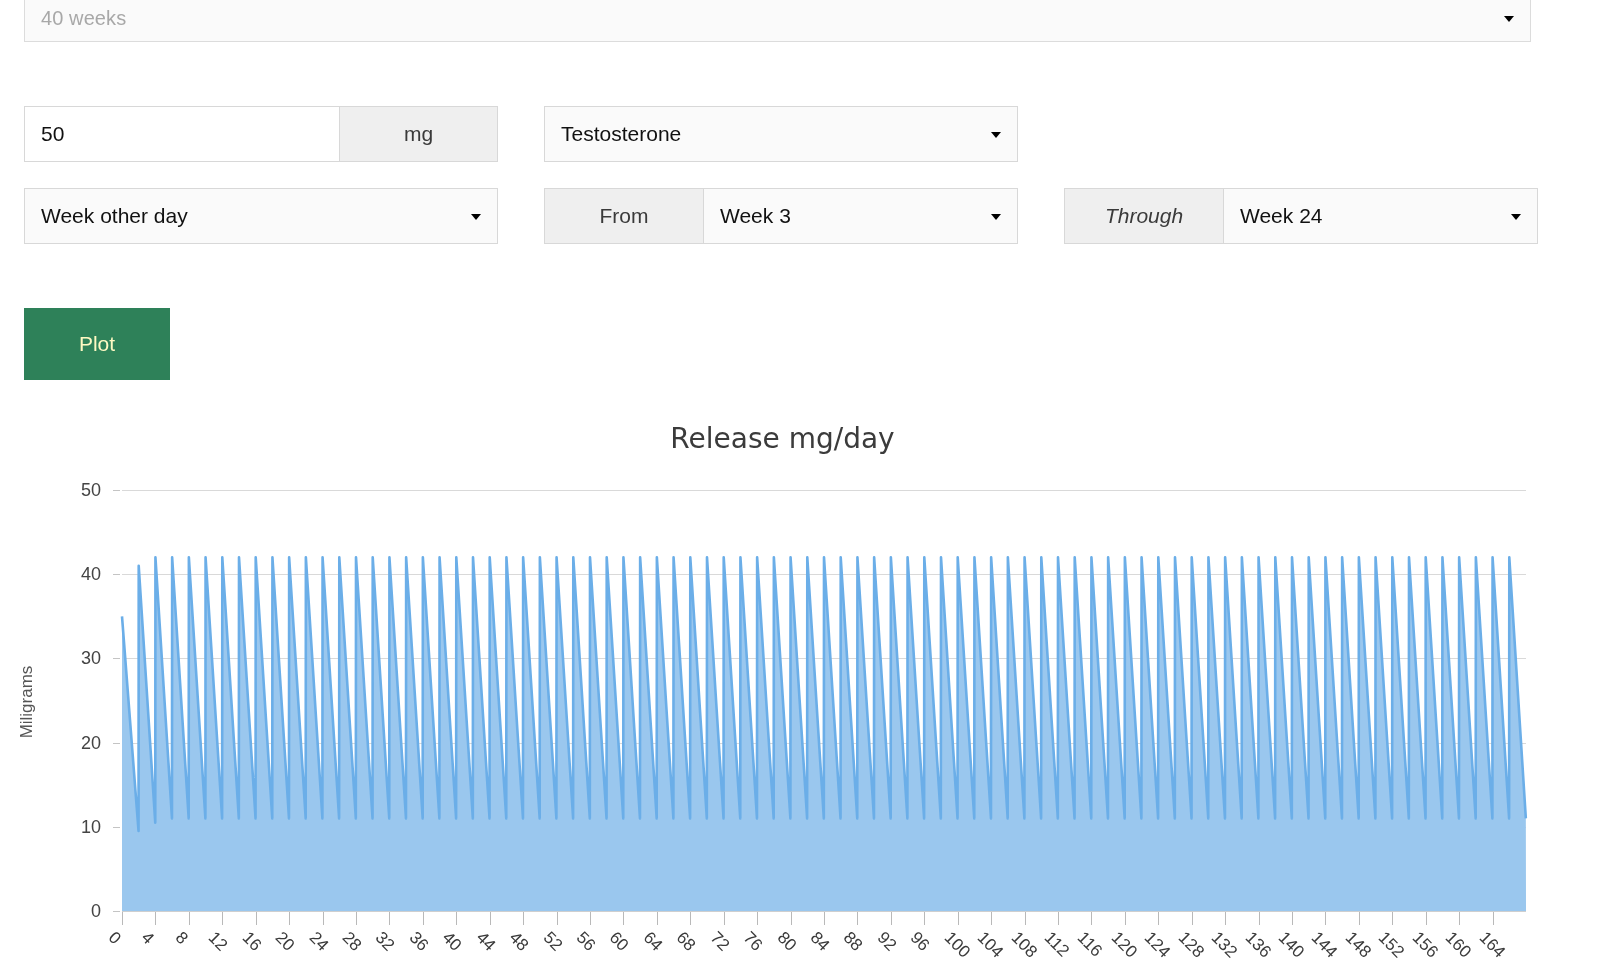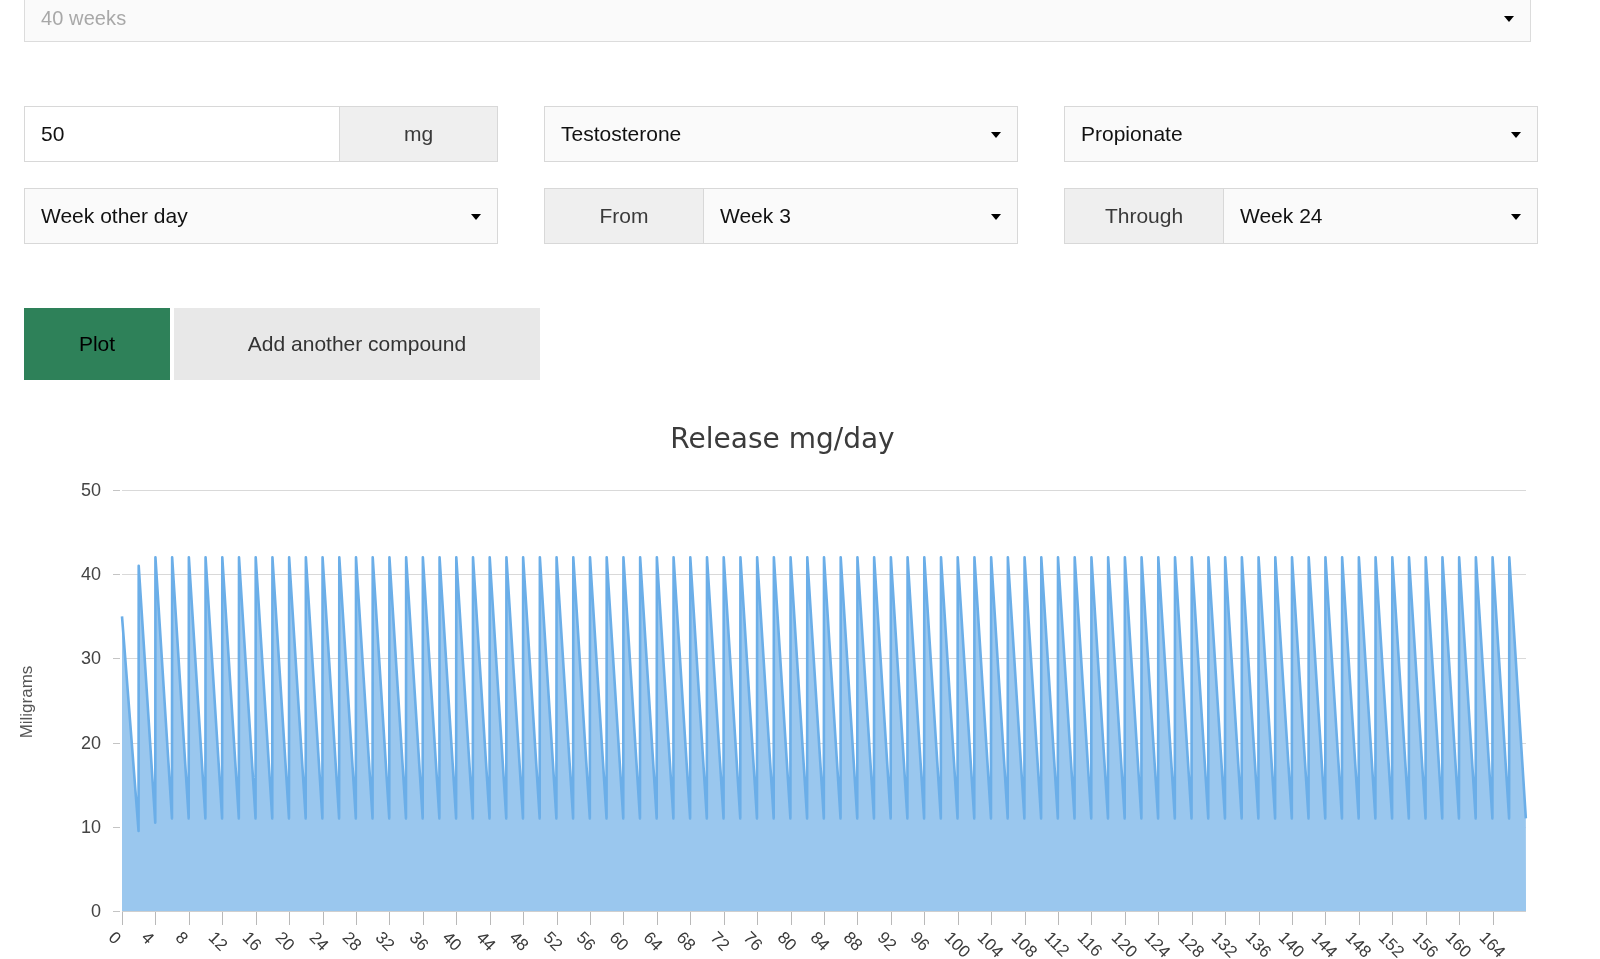--- a/index.html
+++ b/index.html
@@ -68,32 +68,32 @@
 
   
   #dose-input   { left: 24px;   top: 106px; width: 316px; }
   #dose-unit    { left: 339px;  top: 106px; width: 159px; }
   #compound-sel { left: 544px;  top: 106px; width: 474px; }
   #ester-sel    { left: 1064px; top: 106px; width: 474px; }
   
   #freq-sel     { left: 24px;   top: 188px; width: 474px; }
   #from-addon   { left: 544px;  top: 188px; width: 160px; }
   #fromweek-sel { left: 703px;  top: 188px; width: 315px; }
-  #through-addon{ left: 1064px; top: 188px; width: 160px; }
+  #through-addon{ left: 1064px; top: 188px; width: 160px; font-style: italic; }
   #thruweek-sel { left: 1223px; top: 188px; width: 315px; }
 
   
   .btn {
     position: absolute; height: 72px;
     display: flex; align-items: center; justify-content: center;
     font-size: 21px; cursor: pointer; border: none;
   }
   #plot-button {
     left: 24px; top: 308px; width: 146px;
-    background: #2e8159; color: #000000;
+    background: #2e8159; color: #fef9c3;
   }
   #add-compound-button {
     left: 174px; top: 308px; width: 366px;
     background: #e8e8e8; color: #333333;
   }
 
   
   .chart { position: absolute; left: 0; top: 400px; width: 1600px; height: 559px; }
   .chart-title {
     position: absolute; left: 0; top: 22px; width: 1565px;
@@ -145,26 +145,20 @@
     <span>mg</span>
   </div>
 
   <div class="sel" id="compound-sel">
     <div class="inner">
       <span>Testosterone</span>
       <span class="caret"></span>
     </div>
   </div>
 
-  <div class="sel" id="ester-sel">
-    <div class="inner">
-      <span>Propionate</span>
-      <span class="caret"></span>
-    </div>
-  </div>
 
   <div class="sel" id="freq-sel">
     <div class="inner">
       <span>Week other day</span>
       <span class="caret"></span>
     </div>
   </div>
 
   <div class="addon" id="from-addon">
     <span>From</span>
@@ -181,23 +175,20 @@
   </div>
   <div class="sel" id="thruweek-sel">
     <div class="inner">
       <span>Week 24</span>
       <span class="caret"></span>
     </div>
   </div>
 
   <div class="btn" id="plot-button">
     <span>Plot</span>
-  </div>
-  <div class="btn" id="add-compound-button">
-    <span>Add another compound</span>
   </div>
 
   <div class="chart">
     <div class="chart-title">Release mg/day</div>
     <div class="ylabel">Miligrams</div>
     <div id="grid-layer">
         <div class="gridline" style="top: 511px;"></div>
         <div class="gridline" style="top: 426.8px;"></div>
         <div class="gridline" style="top: 342.6px;"></div>
         <div class="gridline" style="top: 258.4px;"></div>

